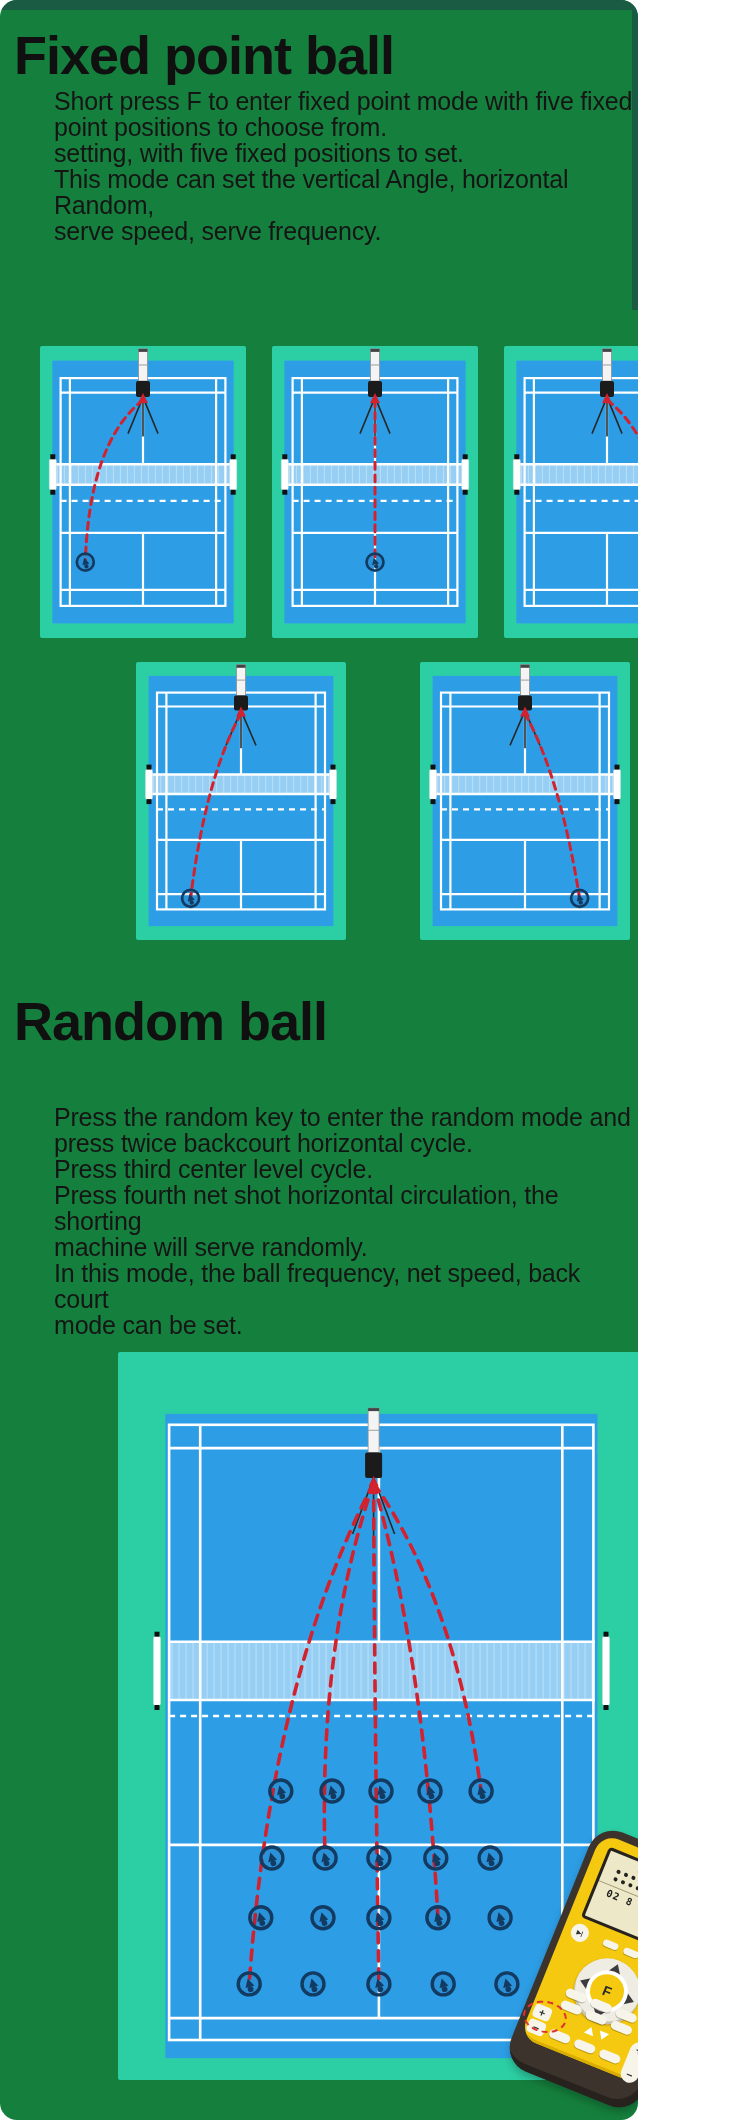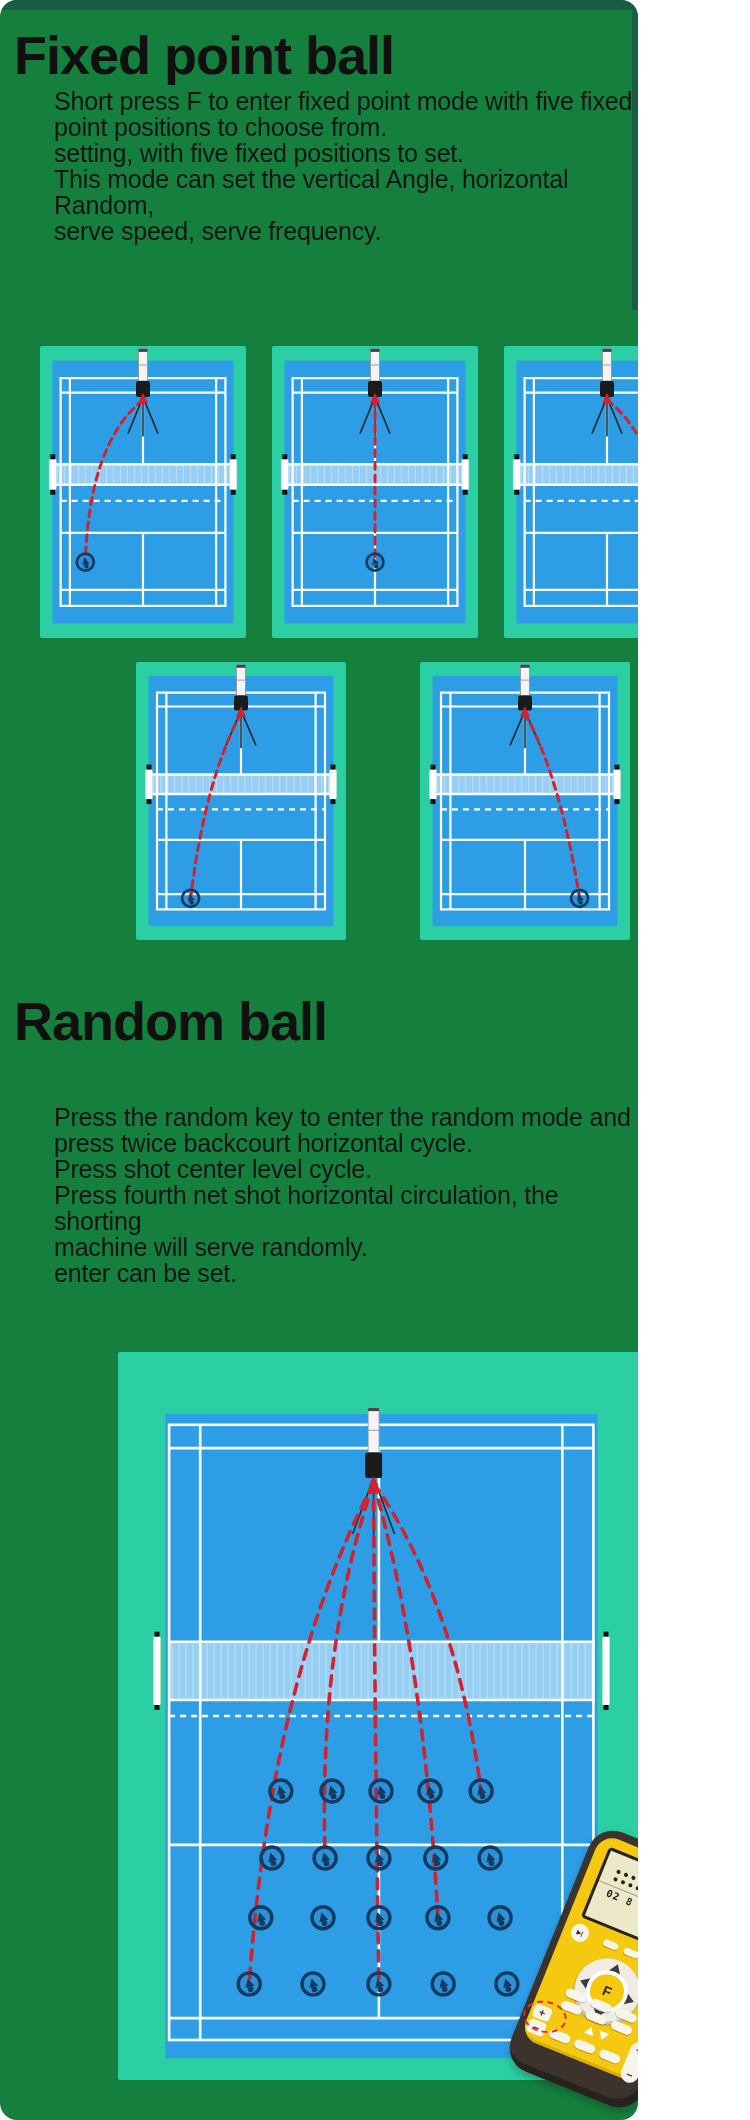--- a/index.html
+++ b/index.html
@@ -418,24 +418,25 @@
             <polygon points="0,-4.4 3.6,2.4 -3.6,2.4"></polygon>
             <circle cy="4.3" r="2.2"></circle>
           </g>
         </g>
       </svg></div>
 
   <div class="title t2">Random ball</div>
   <div class="para p2">
       <div>Press the random key to enter the random mode and</div>
       <div>press twice backcourt horizontal cycle.</div>
-      <div>Press shot center level cycle.</div>
+      <div>Press third center level cycle.</div>
       <div>Press fourth net shot horizontal circulation, the shorting</div>
       <div>machine will serve randomly.</div>
-      <div>enter can be set.</div>
+      <div>In this mode, the ball frequency, net speed, back court</div>
+      <div>mode can be set.</div>
     </div>
 
   <div class="court cbig"><svg width="527" height="728" viewBox="0 0 527 728" xmlns="http://www.w3.org/2000/svg">
         <rect width="527" height="728" rx="2" fill="#2CCFA4"></rect>
         <rect x="47.4" y="61.9" width="432.1" height="644.3" fill="#2D9EE6"></rect>
         <g stroke="#ffffff" stroke-width="2.6" fill="none">
           <rect x="51.1" y="72.8" width="424.29999999999995" height="615.2"></rect>
           <line x1="51.1" y1="96.1" x2="475.4" y2="96.1"></line>
           <line x1="82.2" y1="72.8" x2="82.2" y2="688"></line>
           <line x1="444.3" y1="72.8" x2="444.3" y2="688"></line>

